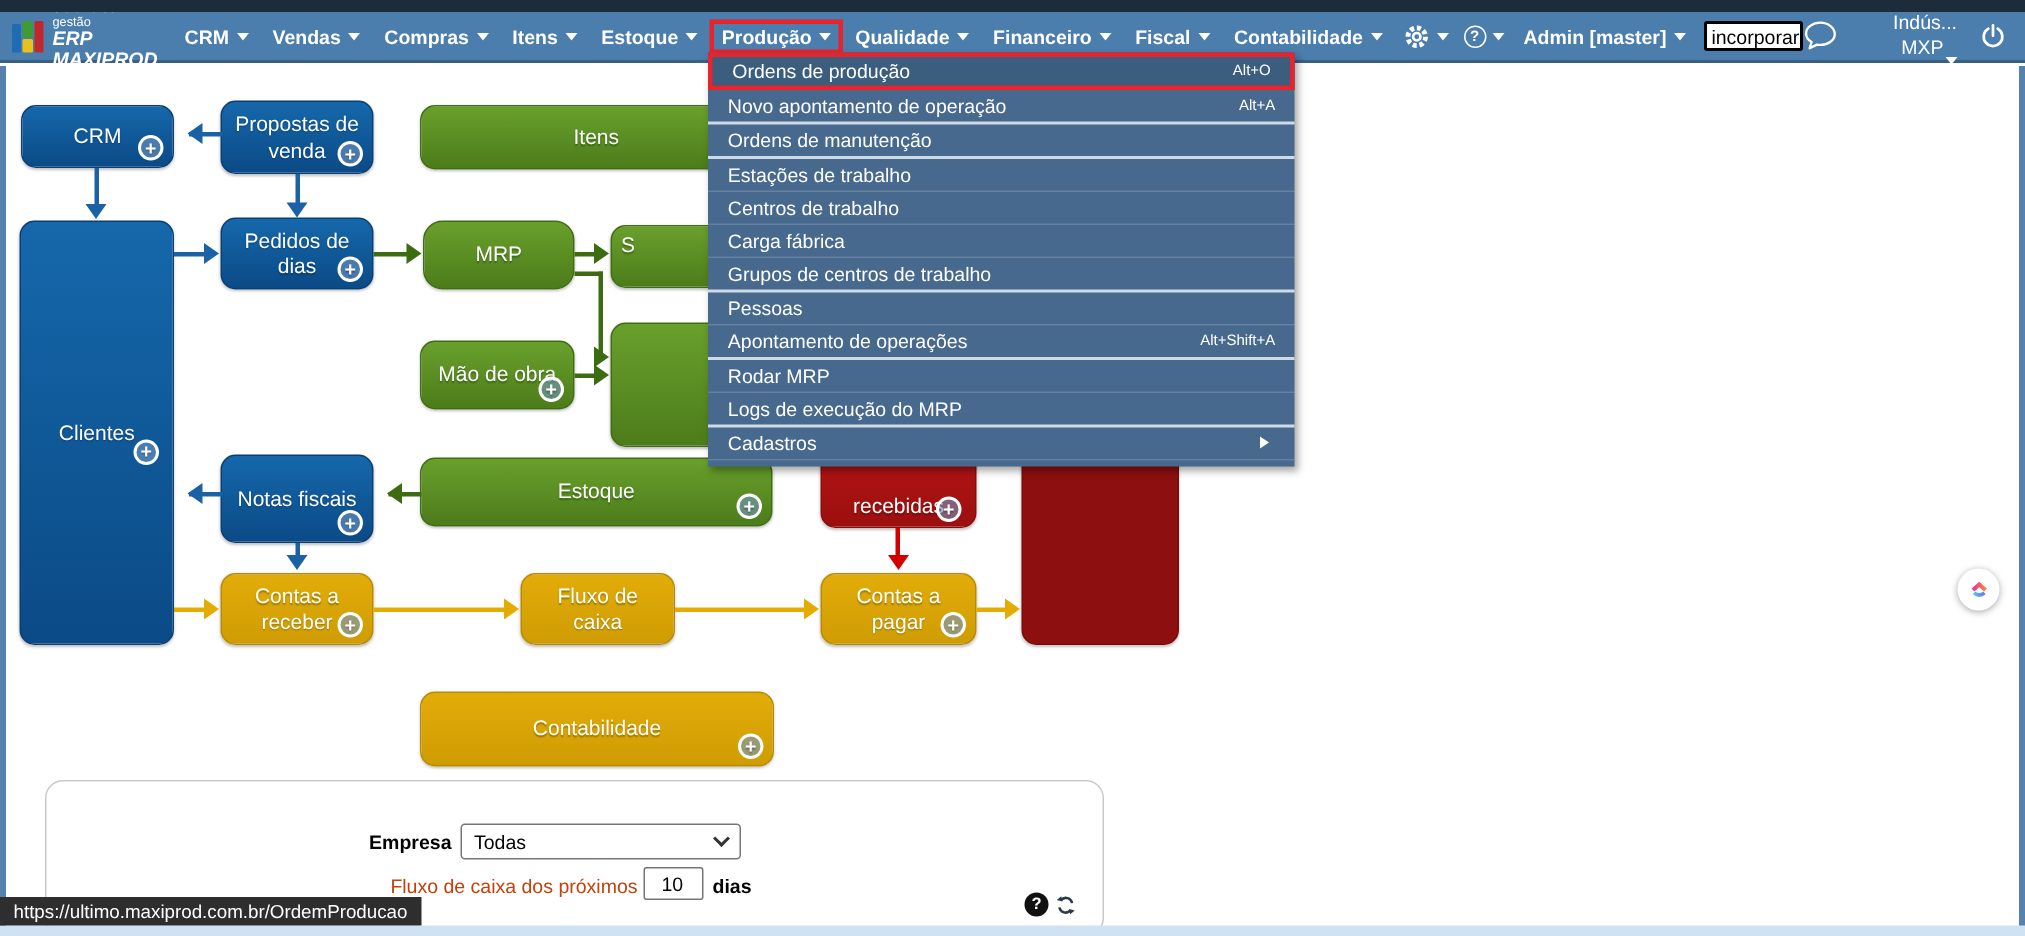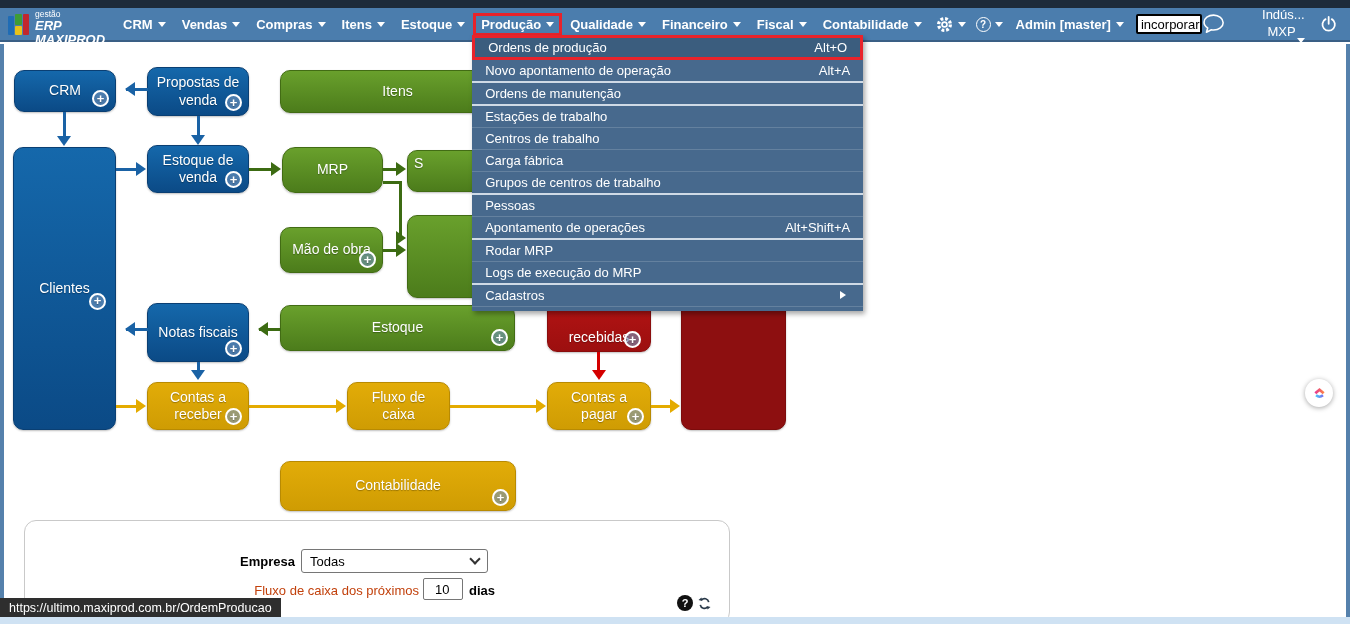--- a/index.html
+++ b/index.html
@@ -39,21 +39,21 @@
   .rgrp { margin-left:auto; display:flex; align-items:center; gap:14px; padding-right:4px; }
   .account { text-align:right; color:#fff; font-size:13px; line-height:1.3; cursor:pointer; }
   .account .l2 { display:flex; align-items:center; gap:1px; justify-content:flex-end; }
   
   .dropdown { position:absolute; top:calc(100% + 2px); left:-4px; width:391px; background:#47698d;
               box-shadow:2px 3px 5px rgba(0,0,0,.35); z-index:30; padding-bottom:4px; cursor:default; }
   .mi { height:22px; display:flex; align-items:center; justify-content:space-between; padding:0 13px;
         color:#fff; font-size:13px; font-weight:400; border-bottom:1px solid rgba(255,255,255,.16); cursor:pointer; }
   .mi.sel { background:#3b5d7e; border:3px solid #e8232b; height:25px; }
   .mi.gend { border-bottom:2px solid rgba(232,239,246,.85); height:23px; }
-  .mi .sc { font-size:13px; }
+  .mi .sc { font-size:10px; }
   .subarr { width:0; height:0; border:4px solid transparent; border-left:6px solid #fff; }
   
   .canvas { position:absolute; left:4px; top:44px; right:4px; bottom:7px; background:#fff; z-index:0; }
   .frame-l { position:absolute; left:0; top:44px; bottom:0; width:4px; background:#5581ac; z-index:4; }
   .frame-r { position:absolute; right:0; top:44px; bottom:0; width:4px; background:#5581ac; z-index:4; }
   .frame-b { position:absolute; left:0; bottom:0; width:100%; height:7px; background:#cfe2f3; z-index:5; }
   .flow { position:absolute; inset:0; z-index:1; }
   
   .node { position:absolute; border-radius:10px; display:flex; align-items:center; justify-content:center;
           color:#fff; font-size:14px; line-height:1.25; text-align:center; padding:2px 8px;
@@ -66,21 +66,21 @@
   .plus { position:absolute; right:6px; bottom:4px; width:17px; height:17px; border-radius:50%;
           border:2px solid #fff; background:rgba(115,150,190,.6); color:#fff; font-size:13px;
           font-weight:700; line-height:12px; display:flex; align-items:center; justify-content:center; cursor:pointer; }
   .node.v-mid .plus { bottom:auto; top:calc(50% + 4px); right:9px; }
   .node.v-bottom { align-items:flex-end; padding-bottom:5px; }
   .node.v-bottom .plus { right:9px; bottom:3px; }
   .node.v-topleft { align-items:flex-start; justify-content:flex-start; padding:4px 0 0 6px; }
   .seg { position:absolute; }
   .head { position:absolute; width:0; height:0; border:7px solid transparent; }
   
-  .panel { position:absolute; left:24px; top:520px; width:706px; height:104px; background:#fff;
+  .panel { position:absolute; left:30px; top:520px; width:706px; height:104px; background:#fff;
            border:1px solid #c9c9c9; border-radius:12px; z-index:3; }
   .lab1 { position:absolute; left:0; top:33px; width:270px; text-align:right; font-weight:700; font-size:13px; color:#000; }
   .selbox { position:absolute; left:276px; top:28px; width:187px; height:24px; border:1px solid #767676;
             border-radius:3px; background:#fff; display:flex; align-items:center; justify-content:space-between;
             padding:0 8px; font-size:13px; color:#000; cursor:pointer; }
   .chev { width:8px; height:8px; border-right:2px solid #333; border-bottom:2px solid #333;
           transform:rotate(45deg); margin-top:-4px; }
   .lab2 { position:absolute; left:0; top:62px; width:394px; text-align:right; font-weight:400; font-size:13px; color:#c2410c; }
   .inp { position:absolute; left:398px; top:57px; width:40px; height:22px; border:1px solid #767676;
          border-radius:2px; font-size:13px; padding:0 11px; font-family:"Liberation Sans",sans-serif; }
@@ -105,21 +105,21 @@
       <span class="plus">+</span>
     </div>
     <div class="node blue" style="left: 147px; top: 67px; width: 102px; height: 49px;">
       <span>Propostas de venda</span>
       <span class="plus">+</span>
     </div>
     <div class="node green" style="left: 280px; top: 70px; width: 235px; height: 43px;">
       <span>Itens</span>
     </div>
     <div class="node blue" style="left: 147px; top: 145px; width: 102px; height: 48px;">
-      <span>Estoque de venda</span>
+      <span>Pedidos de dias</span>
       <span class="plus">+</span>
     </div>
     <div class="node green" style="left: 282px; top: 147px; width: 101px; height: 46px; border-radius: 13px;">
       <span>MRP</span>
     </div>
     <div class="node green v-topleft" style="left: 407px; top: 150px; width: 108px; height: 42px;">
       <span>S</span>
     </div>
     <div class="node green" style="left: 280px; top: 227px; width: 103px; height: 46px;">
       <span>Mão de obra</span>

